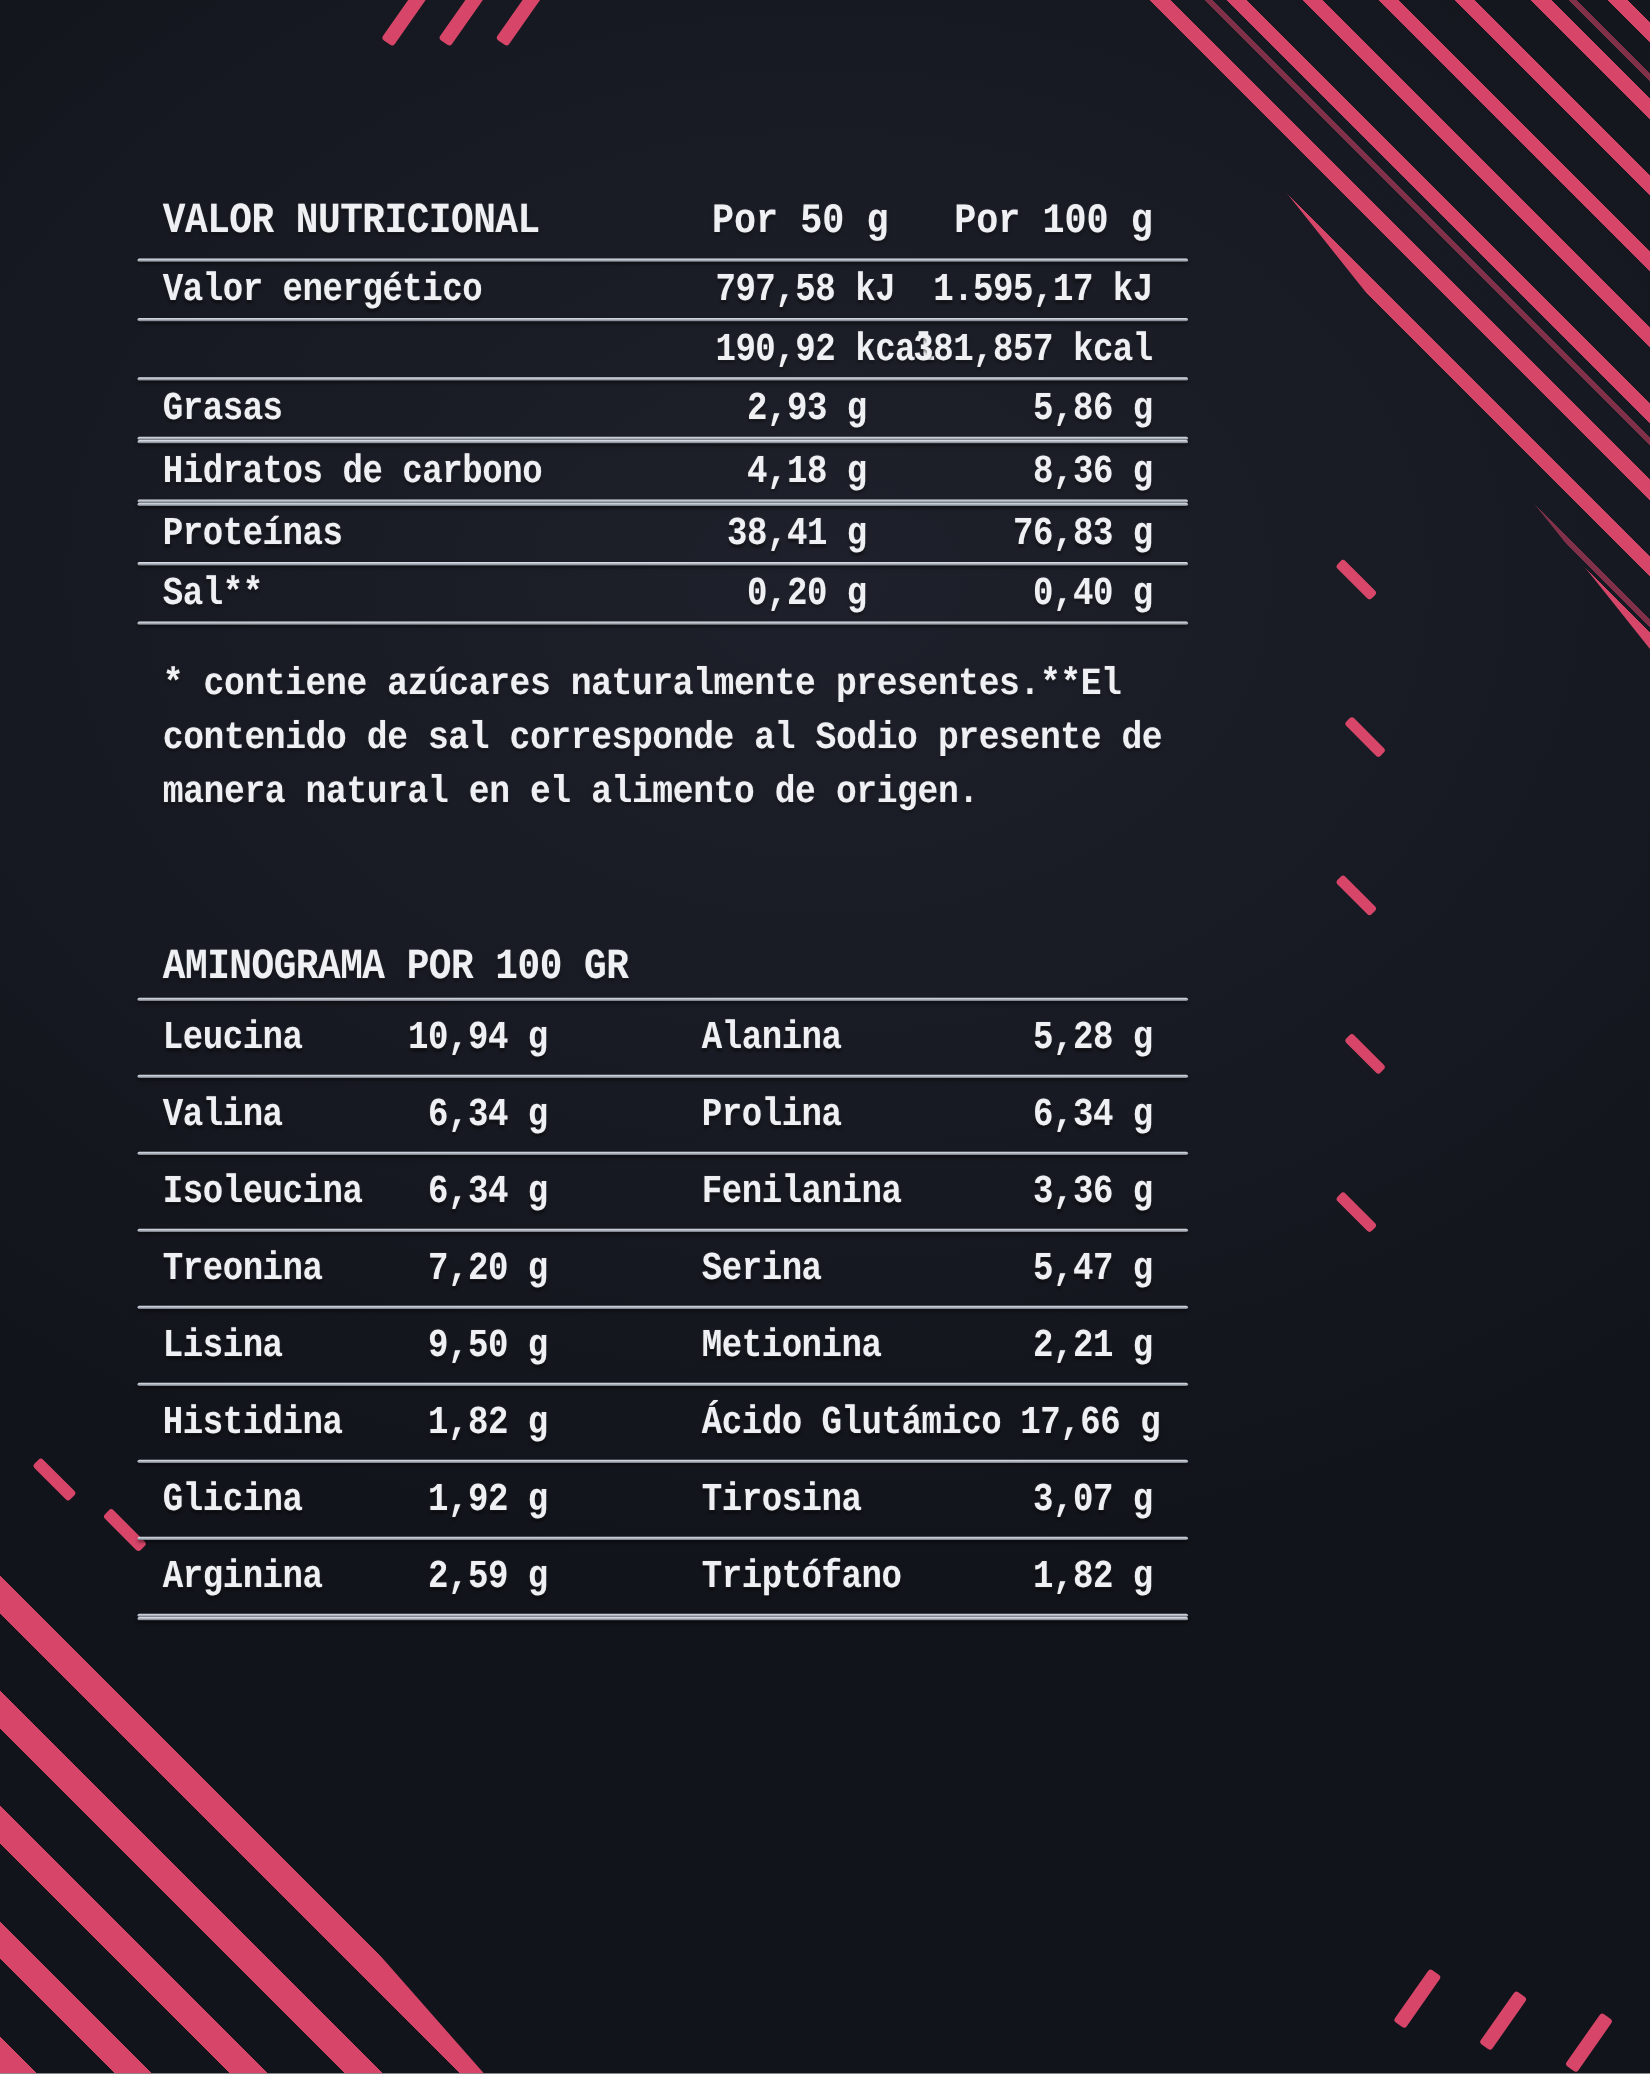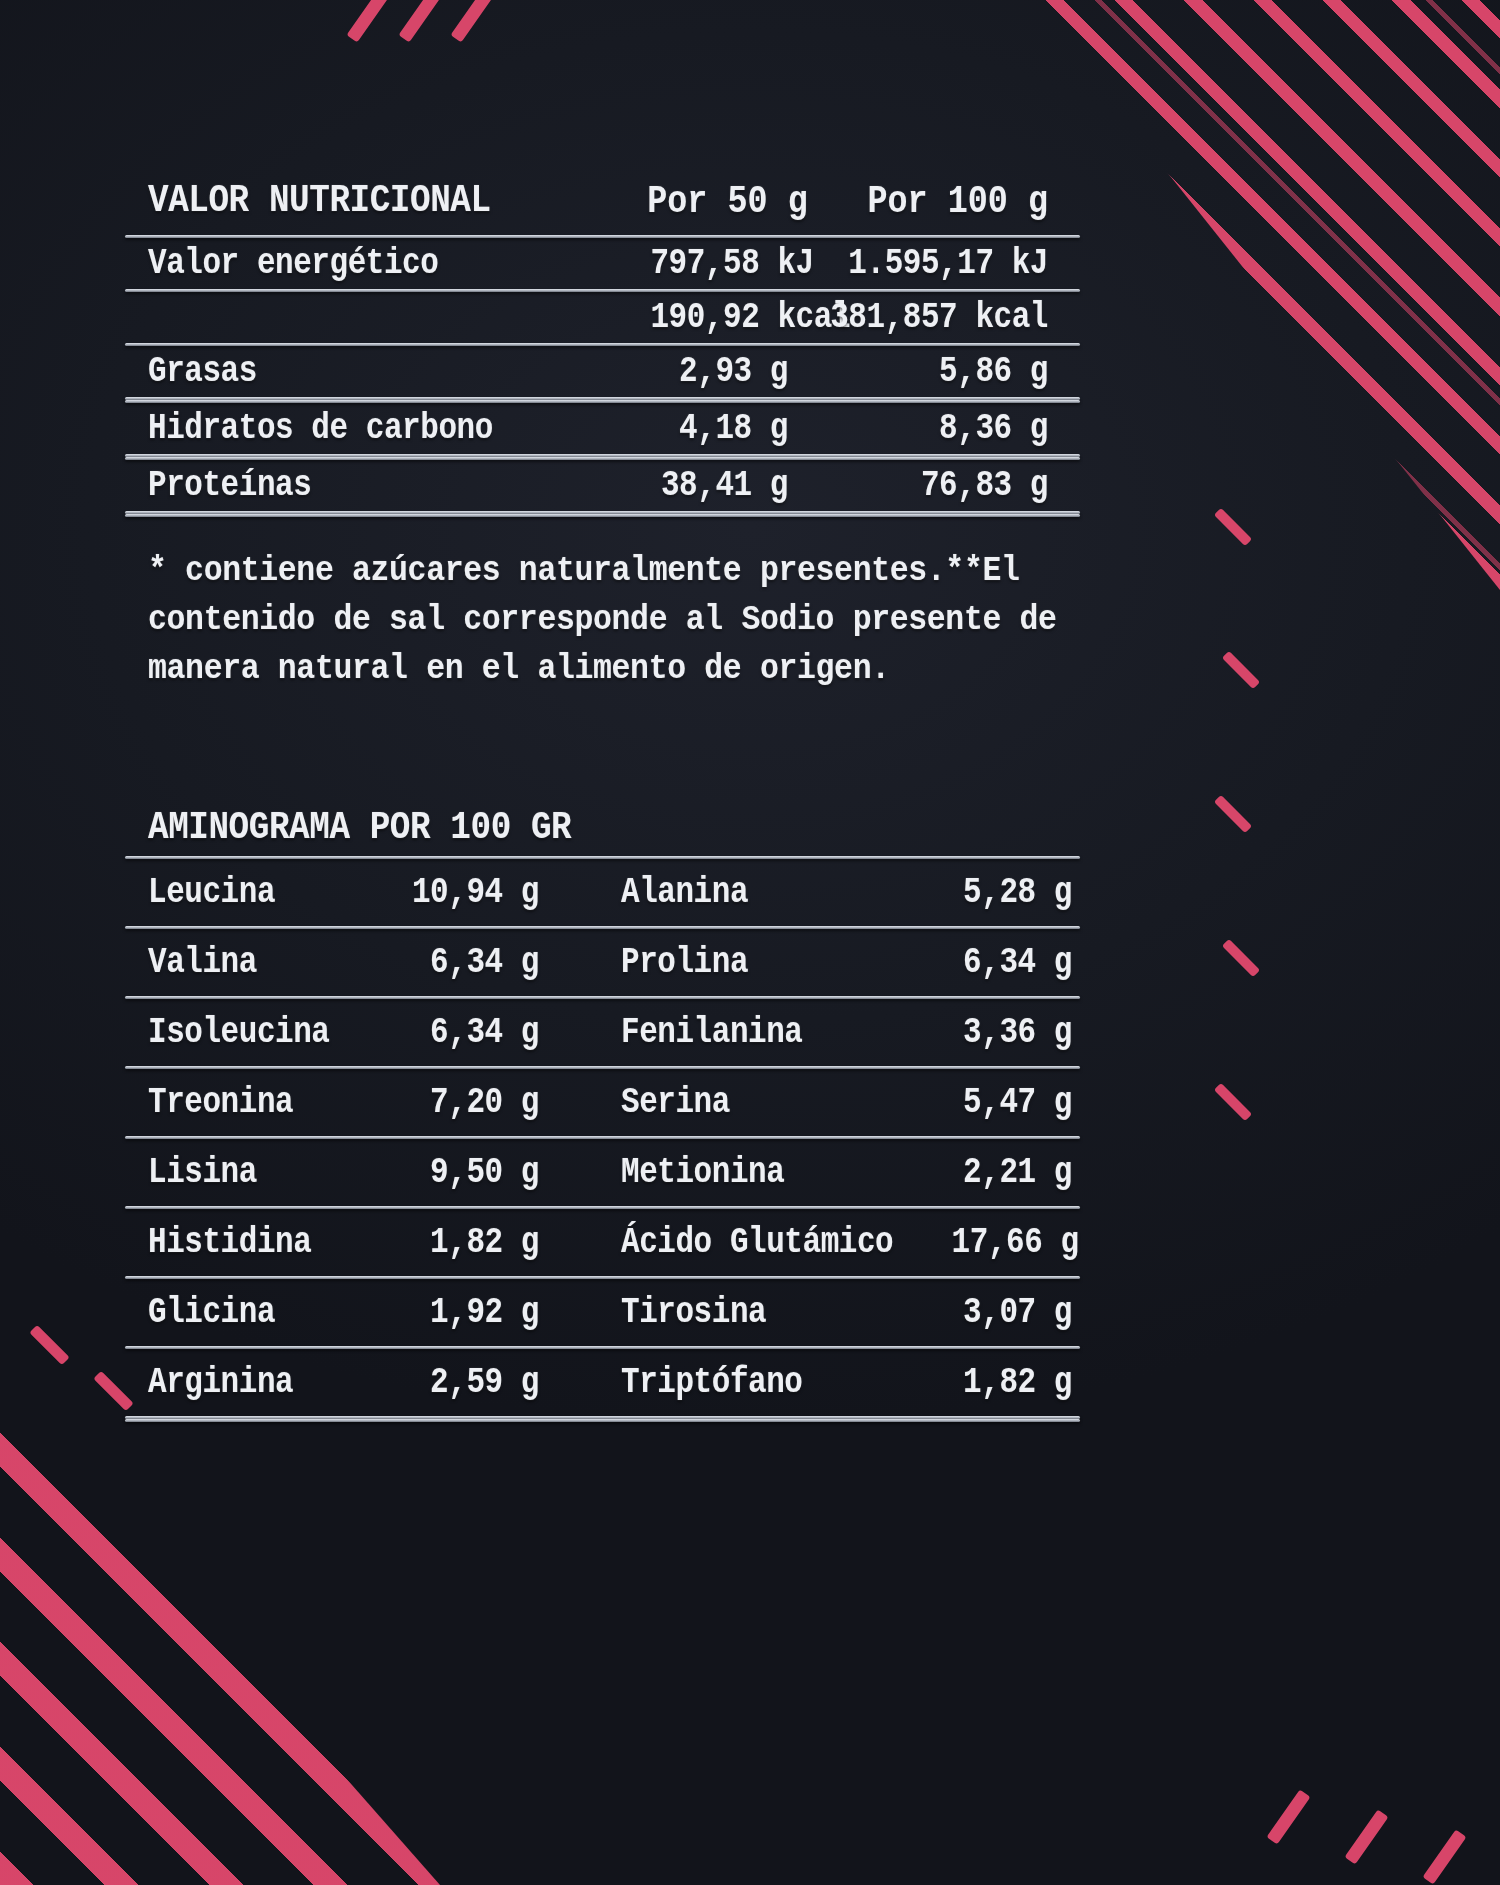--- a/index.html
+++ b/index.html
@@ -67,21 +67,21 @@
 
   .footnote{margin:30px 0 0 23px;width:1080px;font-size:35px;font-weight:bold;
             letter-spacing:-.4px;line-height:1.4;
             transform:scaleX(.9);transform-origin:left top;}
 
   .amino-title{margin:100px 0 0 23px;font-size:39px;font-weight:bold;letter-spacing:-.5px;
                height:56px;display:flex;align-items:flex-end;padding-bottom:6px;white-space:nowrap;
                transform:scaleX(.88);transform-origin:left bottom;}
 
   .a-row{display:grid;grid-template-columns:200px 150px 1fr 270px 140px;
-         height:67px;align-items:center;padding:0 32px 0 23px;gap:41px;}
+         height:67px;align-items:center;padding:0 32px 0 23px;}
   .a-name{font-size:36px;font-weight:bold;letter-spacing:-.5px;white-space:nowrap;
           transform:scaleX(.86);transform-origin:left center;}
   .a-val{font-size:36px;font-weight:bold;letter-spacing:-.5px;text-align:right;white-space:nowrap;
          transform:scaleX(.86);transform-origin:right center;}
 
   .n-title,.n-col,.n-label,.n-val,.footnote,.amino-title,.a-name,.a-val{
     text-shadow:0 0 2px rgba(255,255,255,.18), 0 2px 3px rgba(0,0,0,.55);
   }
 </style>
 </head>
@@ -138,20 +138,25 @@
         <span class="n-val">8,36 g</span>
       </div>
       <div class="sep"></div>
       <div class="sep"></div>
       <div class="n-row">
         <span class="n-label">Proteínas</span>
         <span class="n-val">38,41 g</span>
         <span class="n-val">76,83 g</span>
       </div>
       <div class="sep"></div>
+      <div class="n-row">
+        <span class="n-label">Sal**</span>
+        <span class="n-val">0,20 g</span>
+        <span class="n-val">0,40 g</span>
+      </div>
       <div class="sep"></div>
     </div>
 
   <div class="footnote">* contiene azúcares naturalmente presentes.**El contenido de sal corresponde al Sodio presente de manera natural en el alimento de origen.</div>
 
   <div class="amino-title">AMINOGRAMA POR 100 GR</div>
   <div class="sep"></div>
 
   <div id="amino-rows">
       <div class="a-row">

